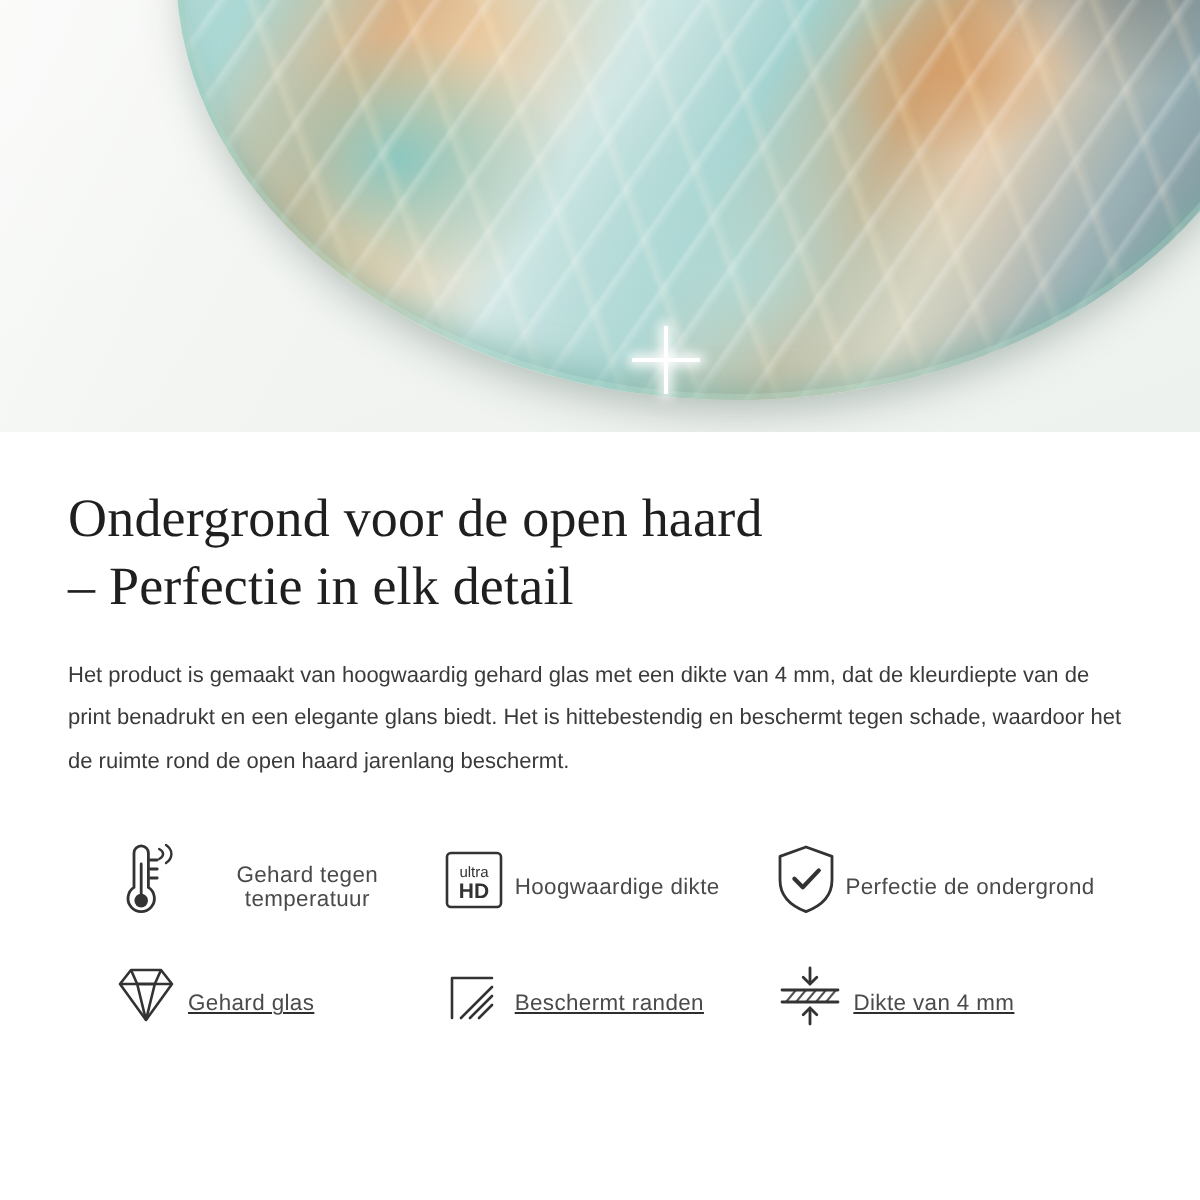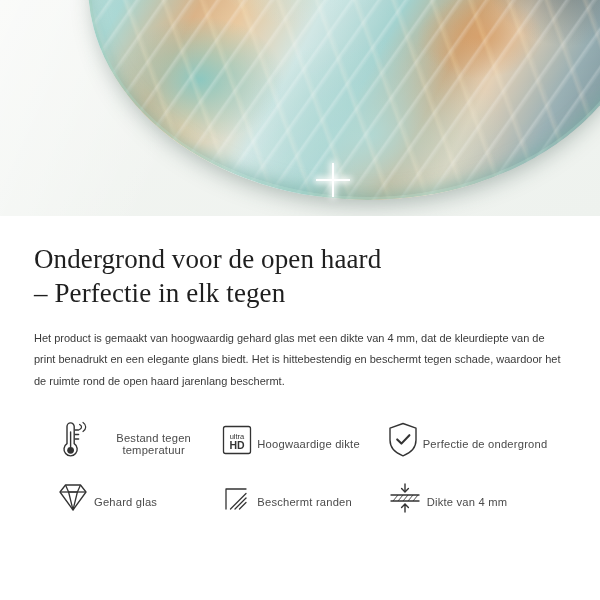--- a/index.html
+++ b/index.html
@@ -151,21 +151,21 @@
 
   
   .features {
     margin-top: 26px;
     padding: 0 18px;
   }
   .feature-row {
     display: flex;
     justify-content: space-between;
   }
-  .feature-row + .feature-row { margin-top: 14px; }
+  .feature-row + .feature-row { margin-top: 14px; text-decoration: underline; }
   .feature {
     width: 33.33%;
     display: flex;
     align-items: center;
     text-align: center;
   }
   .feature-icon {
     height: 44px;
     display: flex;
     align-items: center;
@@ -191,21 +191,21 @@
       <div class="plate-veins"></div>
       <div class="plate-gloss"></div>
       <div class="plate-edge"></div>
     </div>
     <div class="sparkle"></div>
   </div>
 
   <div class="content">
     <h1 class="headline">
       <span>Ondergrond voor de open haard</span>
-      <span class="l2">– Perfectie in elk tegen</span>
+      <span class="l2">– Perfectie in elk detail</span>
     </h1>
 
     <p class="paragraph">Het product is gemaakt van hoogwaardig gehard glas met een dikte van 4 mm, dat de kleurdiepte van de print benadrukt en een elegante glans biedt. Het is hittebestendig en beschermt tegen schade, waardoor het de ruimte rond de open haard jarenlang beschermt.</p>
 
     <div class="features">
 
       <div class="feature-row">
 
         <div class="feature">
           <div class="feature-icon">
@@ -215,21 +215,21 @@
                 <line x1="18.6" y1="14" x2="18.6" y2="29"></line>
                 <circle cx="18.6" cy="32.3" r="3.4" fill="#333" stroke="none"></circle>
                 <line x1="23.2" y1="12" x2="26.6" y2="12"></line>
                 <line x1="23.2" y1="16.5" x2="26.6" y2="16.5"></line>
                 <line x1="23.2" y1="21" x2="26.6" y2="21"></line>
                 <path d="M27.6 6.5 c2.6 1.4 2.6 3.6 0 5" stroke-width="1.2"></path>
                 <path d="M31 4.5 c3.6 2.4 3.6 6.6 0 9" stroke-width="1.2"></path>
               </g>
             </svg>
           </div>
-          <div class="feature-label">Bestand tegen temperatuur</div>
+          <div class="feature-label">Gehard tegen temperatuur</div>
         </div>
 
         <div class="feature">
           <div class="feature-icon">
             <svg width="40" height="40" viewBox="0 0 40 40">
               <rect x="6.5" y="6.5" width="27" height="27" rx="2" fill="none" stroke="#333" stroke-width="1.3"></rect>
               <text x="20" y="18.5" text-anchor="middle" font-family="Liberation Sans, sans-serif" font-size="7.5" fill="#333">ultra</text>
               <text x="20" y="29" text-anchor="middle" font-family="Liberation Sans, sans-serif" font-size="10.5" font-weight="bold" fill="#333">HD</text>
             </svg>
           </div>

